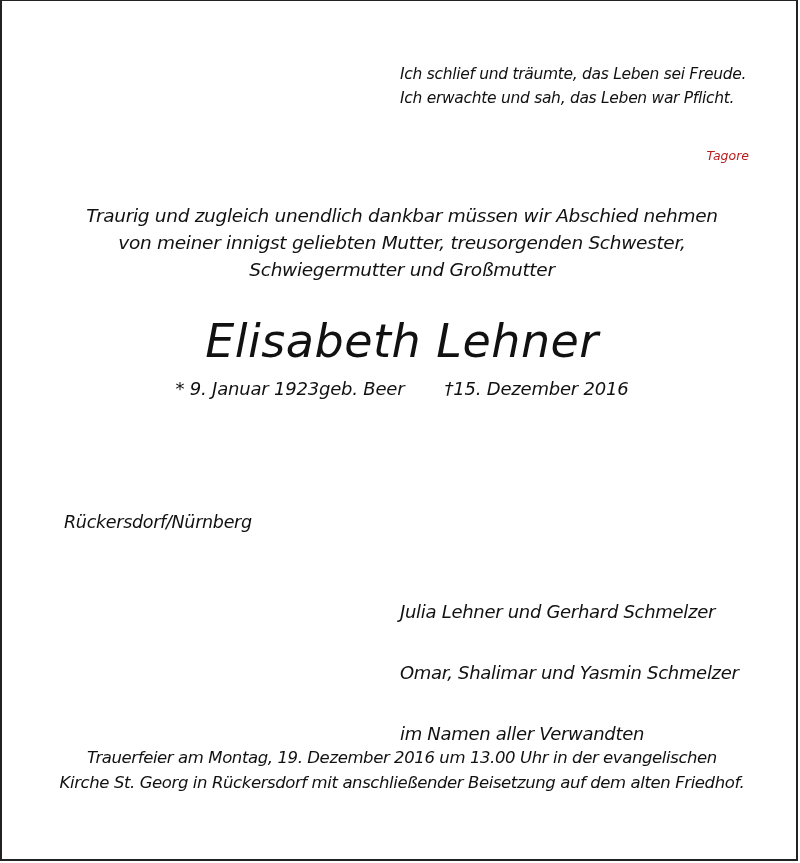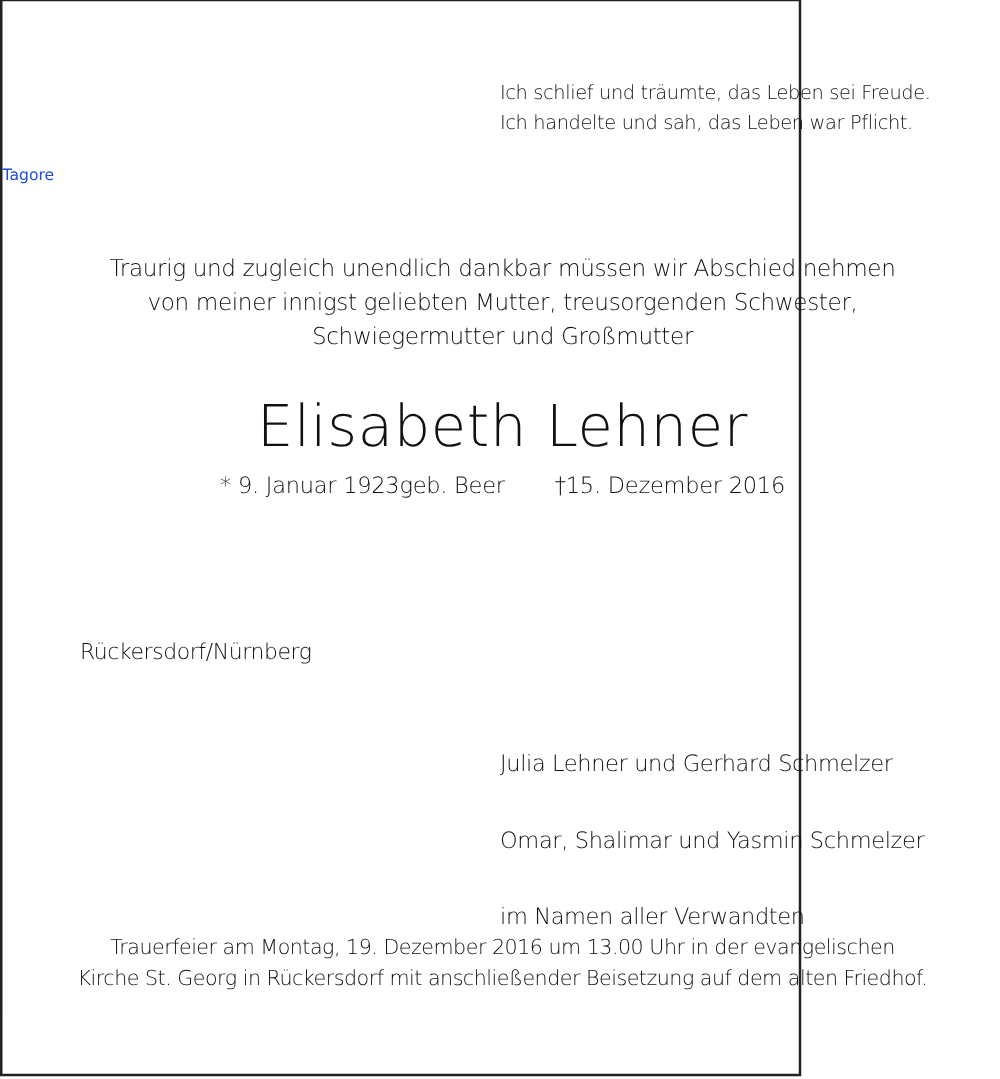--- a/index.html
+++ b/index.html
@@ -1,45 +1,46 @@
 <!DOCTYPE html>
 <html><head>
   <meta charset="utf-8">
   <style>
     html, body { margin: 0; padding: 0; background: #ffffff; }
     body { width: 800px; height: 863px; position: relative; overflow: hidden; }
     .frame {
-      position: absolute; left: 0; top: 0; width: 641px; height: 861px;
+      position: absolute; left: 0; top: 0; width: 798px; height: 861px;
       border: 1px solid #222; box-sizing: border-box; border-width: 1px 2px 2px 2px;
       background: #fff;
+      font-style: italic;
     }
     .t { position: absolute; font-family: "DejaVu Sans", sans-serif; color: #111; white-space: nowrap; font-weight: 300; }
     .quote { left: 398px; top: 62px; width: 350px; font-size: 15.5px; line-height: 23.5px; letter-spacing: -0.3px; }
     .quote div { white-space: nowrap; }
-    .author { position: absolute; left: 0; top: 131px; width: 747px; font-family: "DejaVu Sans", sans-serif; font-size: 12.5px; color: #1d4ed8; }
+    .author { position: absolute; left: 0; top: 147px; width: 747px; text-align: right; font-family: "DejaVu Sans", sans-serif; font-size: 12.5px; color: #b91c1c; }
     .intro { left: 0; width: 800px; top: 201px; text-align: center; font-size: 18.5px; line-height: 27px; letter-spacing: -0.3px; }
     .intro div { white-space: nowrap; }
     .name { left: 0; width: 800px; top: 308px; text-align: center; font-size: 46px; line-height: 64px; letter-spacing: 0.5px; font-family: "DejaVu Sans", sans-serif; }
     .dates { left: 0; width: 800px; top: 375px; text-align: center; font-size: 18px; line-height: 26px; letter-spacing: -0.2px; }
     .dates span { display: inline-block; }
     .dates .gap1 { }
     .dates .gap2 { margin-left: 40px; }
     .place { left: 62px; top: 477px; font-size: 17.5px; line-height: 24px; letter-spacing: -0.3px; margin-top: 32px; }
     .family { left: 398px; top: 563px; font-size: 18px; line-height: 26px; letter-spacing: -0.3px; }
     .family div { white-space: nowrap; margin-top: 35px; }
     .service { left: 0; width: 800px; top: 744px; text-align: center; font-size: 16.5px; line-height: 25px; letter-spacing: -0.4px; }
     .service div { white-space: nowrap; }
   </style>
 </head>
 <body>
 
 <div class="frame">
   <div class="t quote">
     <div>Ich schlief und träumte, das Leben sei Freude.</div>
-    <div>Ich handelte und sah, das Leben war Pflicht.</div>
+    <div>Ich erwachte und sah, das Leben war Pflicht.</div>
   </div>
   <div class="author">Tagore</div>
 
   <div class="t intro">
     <div>Traurig und zugleich unendlich dankbar müssen wir Abschied nehmen</div>
     <div>von meiner innigst geliebten Mutter, treusorgenden Schwester,</div>
     <div>Schwiegermutter und Großmutter</div>
   </div>
 
   <div class="t name">Elisabeth Lehner</div>

